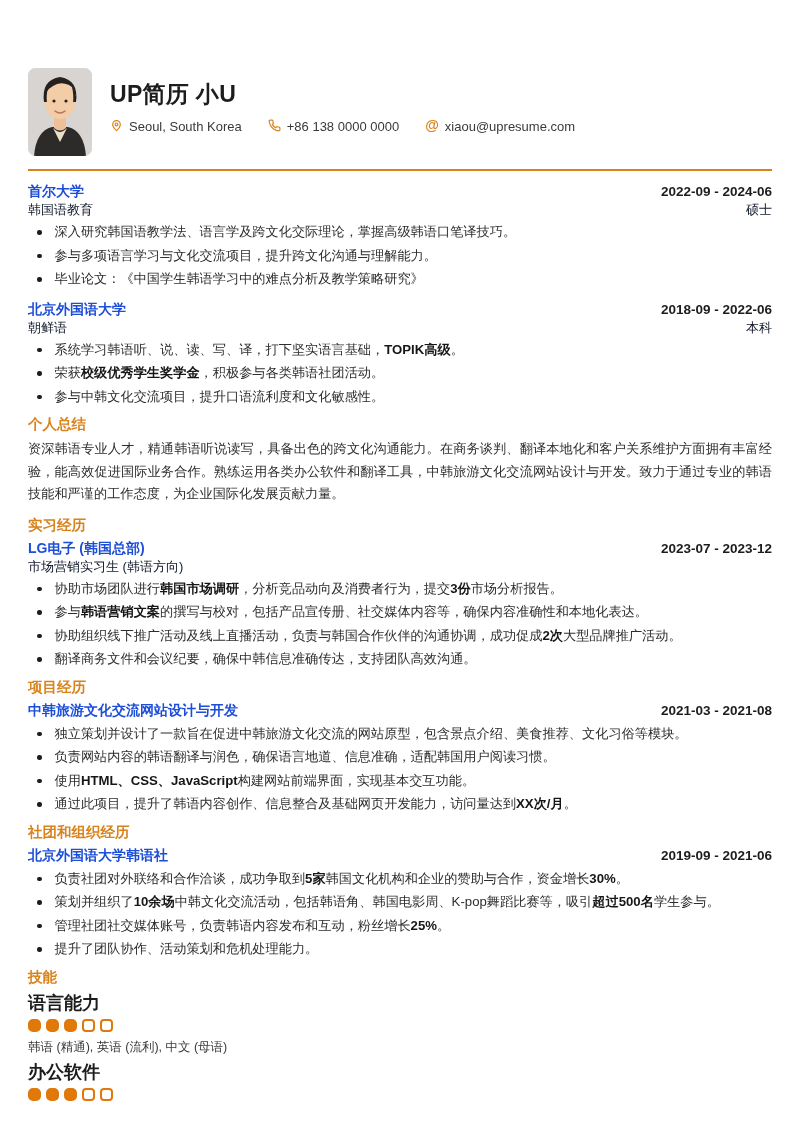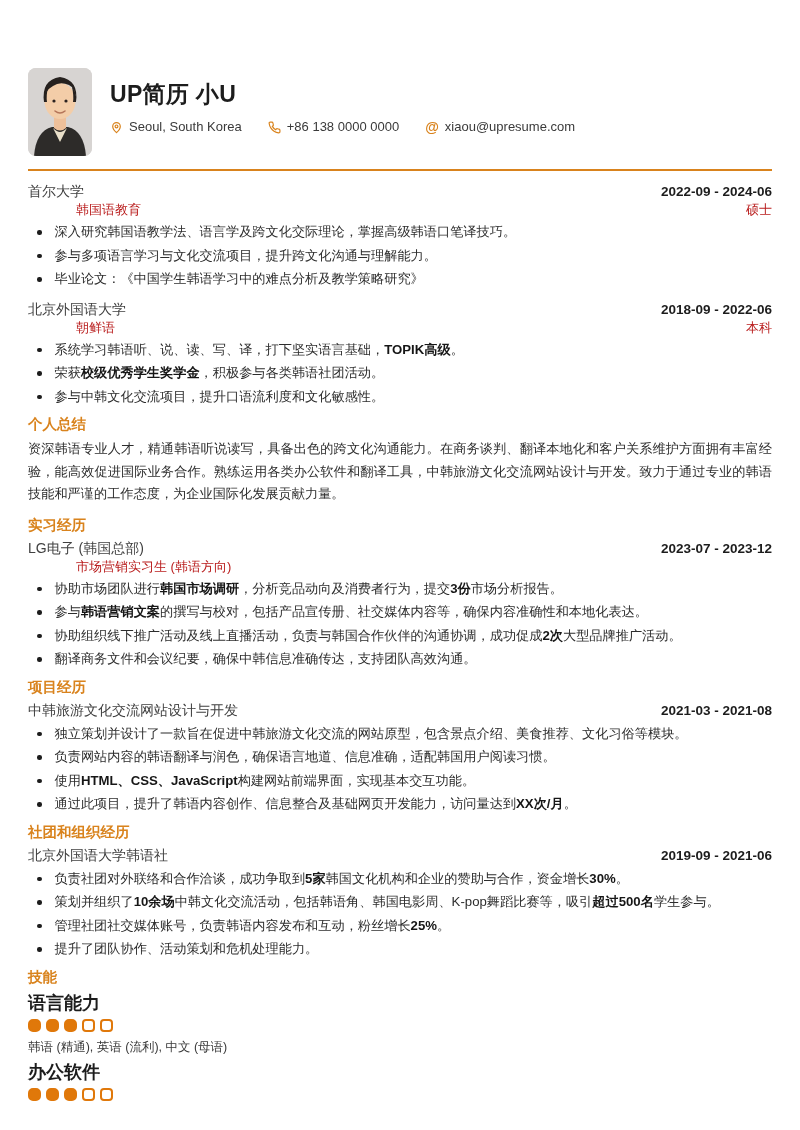--- a/index.html
+++ b/index.html
@@ -9,33 +9,33 @@
     color:#2f2f2f;
   }
   .page{padding:14px 28px;}
   
   .header{display:flex;gap:18px;padding-top:54px;}
   .avatar{width:64px;height:88px;border-radius:8px;overflow:hidden;flex:none;background:#d7d4d2;}
   .avatar svg{display:block;}
   .head-right{padding-top:13px;}
   h1.name{margin:0;font-size:23px;line-height:26px;color:#1c1c1c;font-weight:700;letter-spacing:.3px;}
   .contact{display:flex;gap:26px;margin-top:12px;font-size:13px;color:#3a3a3a;align-items:center;}
-  .c-item{display:flex;align-items:flex-end;gap:6px;}
+  .c-item{display:flex;align-items:flex-start;gap:6px;}
   .c-item svg{flex:none;}
   .at-glyph{color:var(--accent);font-weight:700;font-size:14px;line-height:13px;}
   .rule{border:none;border-top:2px solid var(--accent);margin:13px 0 0;}
   
   section{margin-top:11px;}
   .sec-title{margin:0;font-size:14.5px;color:var(--accent);font-weight:700;line-height:17px;}
   .entry{margin-top:5px;}
   .entry + .entry{margin-top:12px;}
   .entry-head{display:flex;justify-content:space-between;align-items:baseline;line-height:18px;}
-  .entry-title{font-weight:400;font-size:14px;color:#404040;}
+  .entry-title{font-weight:700;font-size:14px;color:#1d4ed8;}
   .entry-date{font-weight:700;font-size:13.5px;color:#1c1c1c;}
-  .entry-sub{display:flex;justify-content:space-between;font-size:13px;line-height:17px;color:#b91c1c;margin-left:48px;}
+  .entry-sub{display:flex;justify-content:space-between;font-size:13px;line-height:17px;color:#0f172a;}
   .bullets{margin-top:5px;}
   .bullet{display:flex;gap:13px;margin-bottom:6px;line-height:17.5px;font-size:13.2px;color:#2d2d2d;padding-left:9px;}
   .dot{width:4.5px;height:4.5px;border-radius:50%;background:#1c1c1c;flex:none;margin-top:7px;}
   b{font-weight:700;color:#161616;}
   .summary{margin:5px 0 0;font-size:13.2px;line-height:22.5px;text-align:justify;color:#2d2d2d;}
   
   .skill{margin-top:9px;}
   .skill-name{font-weight:700;font-size:18px;color:#1c1c1c;line-height:17px;}
   .rating{display:flex;gap:5px;margin-top:7px;}
   .box{width:13px;height:13px;border:2px solid var(--rating);border-radius:4px;box-sizing:border-box;background:#fff;}

